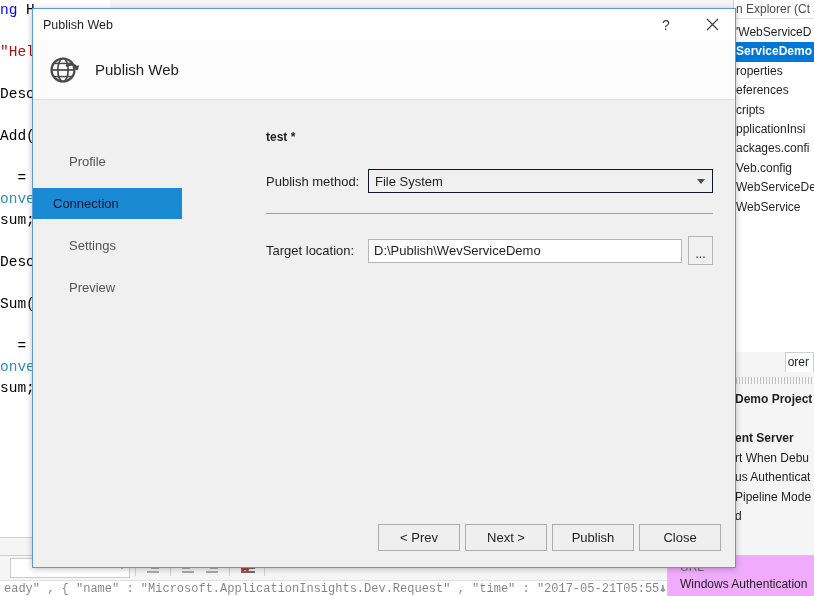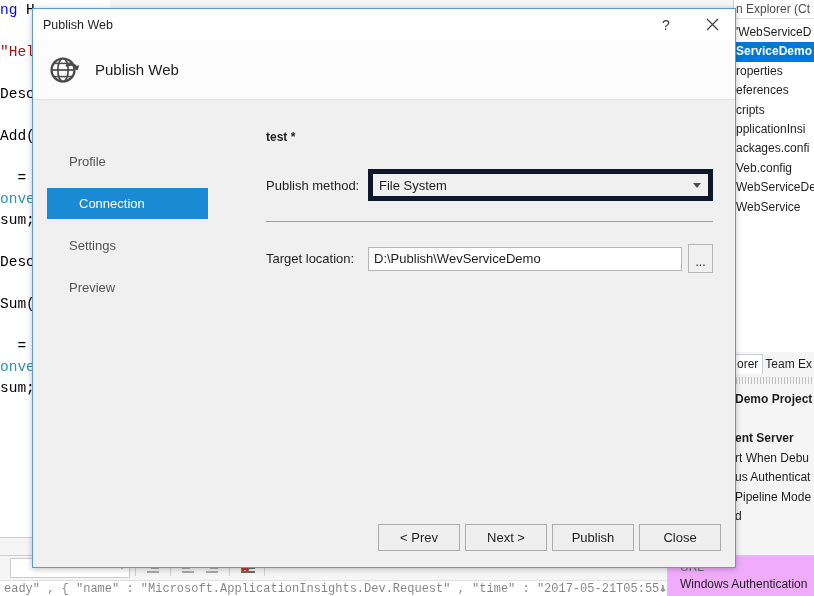--- a/index.html
+++ b/index.html
@@ -85,20 +85,21 @@
     right: 0;
     top: 352px;
     width: 80px;
     height: 22px;
     background: #f5f5f5;
     border-bottom: 1px solid #cccedb;
     display: flex;
     align-items: flex-end;
     font-size: 12px;
     color: #1e1e1e;
+    flex-direction: column;
   }
   .vs-tab {
     padding: 2px 4px 3px 2px;
     white-space: nowrap;
   }
   .vs-tab.active {
     background: #ffffff;
     border-left: 1px solid #cccedb;
     border-top: 1px solid #cccedb;
     border-right: 1px solid #cccedb;
@@ -315,24 +316,24 @@
     display: flex;
     align-items: center;
     padding-left: 36px;
     font-size: 13px;
     color: #555555;
     position: relative;
     margin-bottom: 11px;
   }
   .nav-item.active {
     background: #1a8ad4;
-    color: #ffffff;
-    margin-left: 14px;
+    color: #0f172a;
+    margin-left: 0;
     width: 129px;
-    padding-left: 32px;
+    padding-left: 20px;
   }
   .nav-item.active::after {
     content: "";
     position: absolute;
     left: 129px;
     top: 0;
     width: 0; height: 0;
     border-top: 15.5px solid transparent;
     border-bottom: 15.5px solid transparent;
     border-left: 16px solid #1a8ad4;
@@ -357,21 +358,21 @@
   .field-label {
     font-size: 13px;
     color: #1e1e1e;
     width: 102px;
     flex: none;
   }
   .combo {
     flex: 1;
     height: 22px;
     background: #f0f0f0;
-    border: 5px solid #0f172a;
+    border: 1px solid #0f172a;
     display: flex;
     align-items: center;
     position: relative;
     font-size: 13px;
     color: #1e1e1e;
     padding-left: 6px;
     max-width: 360px;
   }
   .combo .caret {
     position: absolute;

